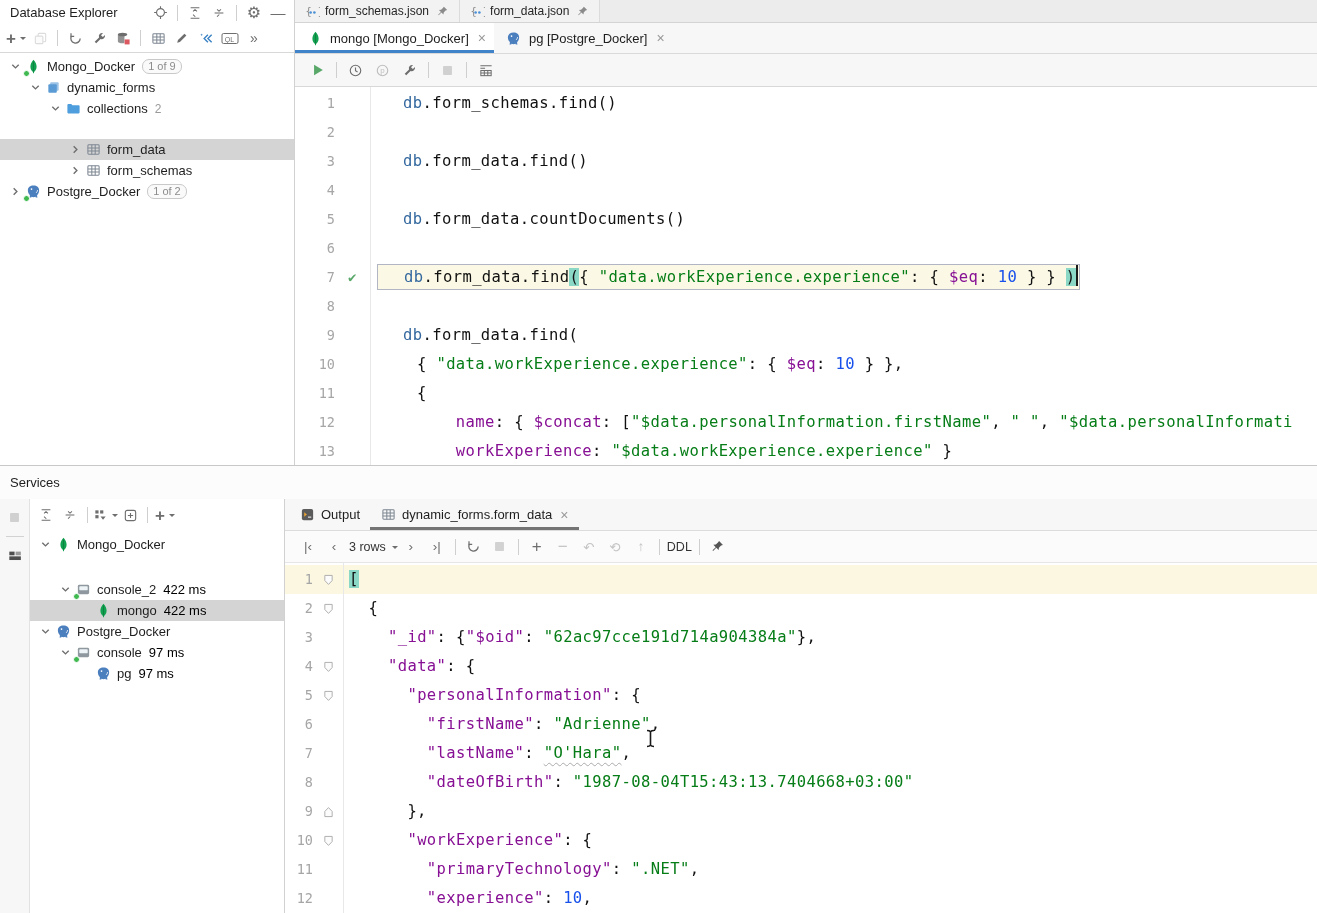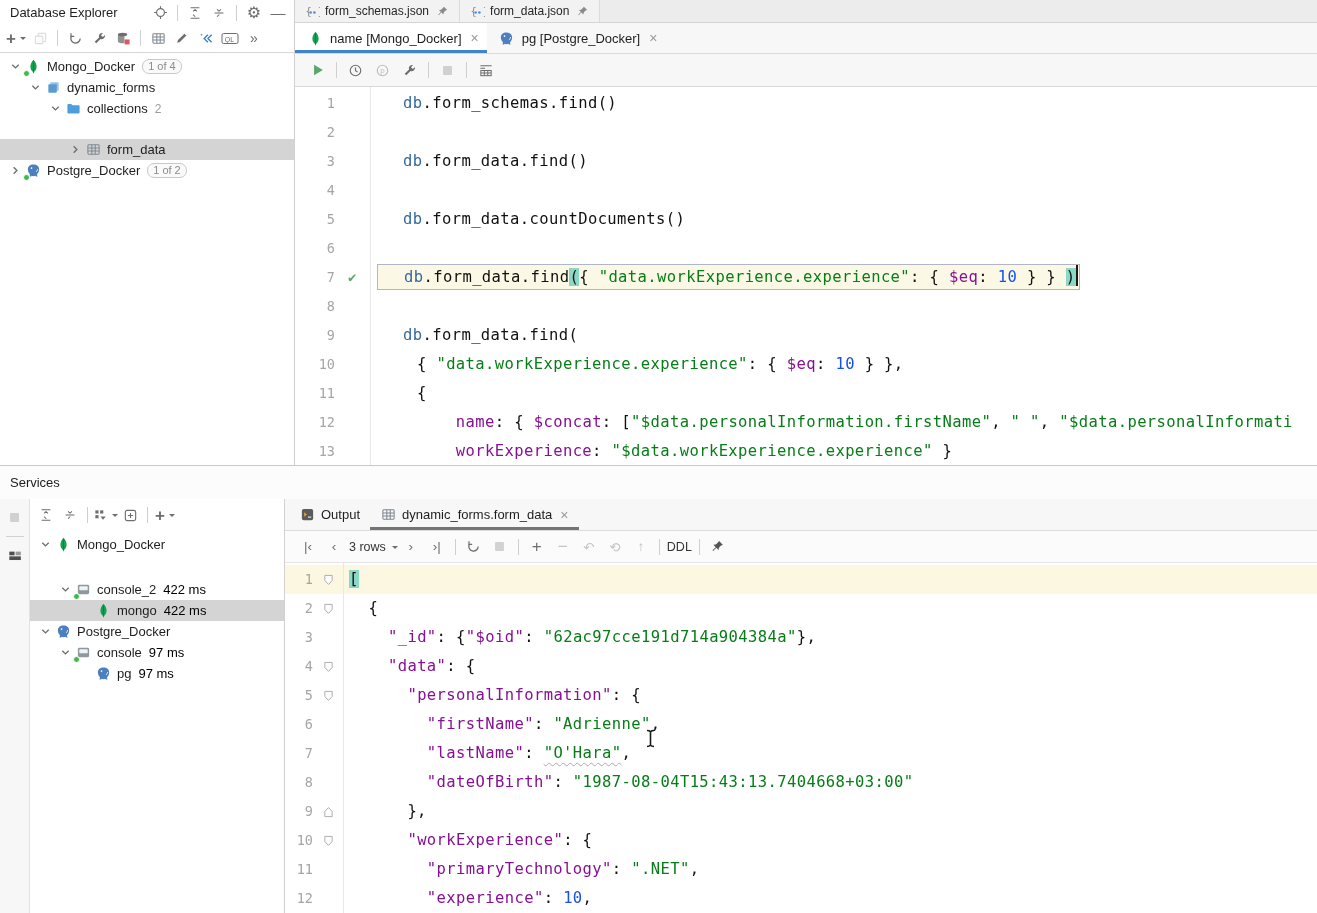--- a/index.html
+++ b/index.html
@@ -192,21 +192,21 @@
             </svg>
           </span>
           <span class="icw">
             <svg width="15" height="15" viewBox="0 0 16 16">
               <path d="M8 .8c2.3 2.7 3.3 5.1 3.3 7.5 0 2.6-1.3 4.5-2.6 5.3l-.3 1.6h-.8l-.3-1.6C6 12.8 4.7 10.9 4.7 8.3 4.7 5.9 5.7 3.5 8 .8z" fill="#12A150"></path>
               <path d="M8 2.6v11" stroke="#0C7A3C" stroke-width=".8"></path>
             </svg>
             <span class="dot"></span>
           </span>
           <span class="tlabel">Mongo_Docker</span>
-          <span class="chip">1 of 4</span>
+          <span class="chip">1 of 9</span>
         </div>
         <div class="trow" style="padding-left: 26px;">
           <span class="chev">
             <svg width="11" height="11" viewBox="0 0 12 12" fill="none" stroke="#6E6E6E" stroke-width="1.5">
               <path d="M2.5 4l3.5 3.5L9.5 4"></path>
             </svg>
           </span>
           <span class="icw">
             <svg width="15" height="15" viewBox="0 0 16 16">
               <rect x="4.5" y="2.5" width="9" height="9" rx="1" fill="#9CC3E5"></rect>
@@ -236,20 +236,34 @@
             </svg>
           </span>
           <span class="icw">
             <svg width="15" height="15" viewBox="0 0 16 16" fill="none" stroke="#7E8792" stroke-width="1.1">
               <rect x="2" y="3" width="12" height="10" rx="1"></rect>
               <path d="M2 6.3h12M6.2 3v10M9.8 3v10M2 9.6h12"></path>
             </svg>
           </span>
           <span class="tlabel">form_data</span>
         </div>
+        <div class="trow" style="padding-left: 66px;">
+          <span class="chev">
+            <svg width="11" height="11" viewBox="0 0 12 12" fill="none" stroke="#6E6E6E" stroke-width="1.5" style="transform:rotate(-90deg)">
+              <path d="M2.5 4l3.5 3.5L9.5 4"></path>
+            </svg>
+          </span>
+          <span class="icw">
+            <svg width="15" height="15" viewBox="0 0 16 16" fill="none" stroke="#7E8792" stroke-width="1.1">
+              <rect x="2" y="3" width="12" height="10" rx="1"></rect>
+              <path d="M2 6.3h12M6.2 3v10M9.8 3v10M2 9.6h12"></path>
+            </svg>
+          </span>
+          <span class="tlabel">form_schemas</span>
+        </div>
         <div class="trow" style="padding-left: 6px;">
           <span class="chev">
             <svg width="11" height="11" viewBox="0 0 12 12" fill="none" stroke="#6E6E6E" stroke-width="1.5" style="transform:rotate(-90deg)">
               <path d="M2.5 4l3.5 3.5L9.5 4"></path>
             </svg>
           </span>
           <span class="icw">
             <svg width="15" height="15" viewBox="0 0 16 16">
               <path d="M8 1.6c3.6 0 6 2 6 5.2 0 2-.9 3.6-1.8 4.6-.4.5-.5 1-.3 1.7l.4 1.3h-1.9l-.2-.7c-.7.2-1.4.3-2.2.3-.8 0-1.5-.1-2.2-.3l-.2.7H3.7l.4-1.3c.2-.7.1-1.2-.3-1.7C2.9 10.4 2 8.8 2 6.8 2 3.6 4.4 1.6 8 1.6z" fill="#4C7FBE"></path>
               <circle cx="5.9" cy="5.4" r=".9" fill="#fff"></circle>
@@ -297,21 +311,21 @@
         </div>
       </div>
     <div class="console-tabs" id="console-tabs">
         <div class="ctab active">
           <span class="icw">
             <svg width="15" height="15" viewBox="0 0 16 16">
               <path d="M8 .8c2.3 2.7 3.3 5.1 3.3 7.5 0 2.6-1.3 4.5-2.6 5.3l-.3 1.6h-.8l-.3-1.6C6 12.8 4.7 10.9 4.7 8.3 4.7 5.9 5.7 3.5 8 .8z" fill="#12A150"></path>
               <path d="M8 2.6v11" stroke="#0C7A3C" stroke-width=".8"></path>
             </svg>
           </span>
-          <span>name [Mongo_Docker]</span>
+          <span>mongo [Mongo_Docker]</span>
           <span class="closex">×</span>
         </div>
         <div class="ctab">
           <span class="icw">
             <svg width="15" height="15" viewBox="0 0 16 16">
               <path d="M8 1.6c3.6 0 6 2 6 5.2 0 2-.9 3.6-1.8 4.6-.4.5-.5 1-.3 1.7l.4 1.3h-1.9l-.2-.7c-.7.2-1.4.3-2.2.3-.8 0-1.5-.1-2.2-.3l-.2.7H3.7l.4-1.3c.2-.7.1-1.2-.3-1.7C2.9 10.4 2 8.8 2 6.8 2 3.6 4.4 1.6 8 1.6z" fill="#4C7FBE"></path>
               <circle cx="5.9" cy="5.4" r=".9" fill="#fff"></circle>
               <path d="M10.6 9.6c1-.8 1.7-2 1.7-3.2" stroke="#fff" stroke-width=".9" fill="none"></path>
             </svg>
           </span>

